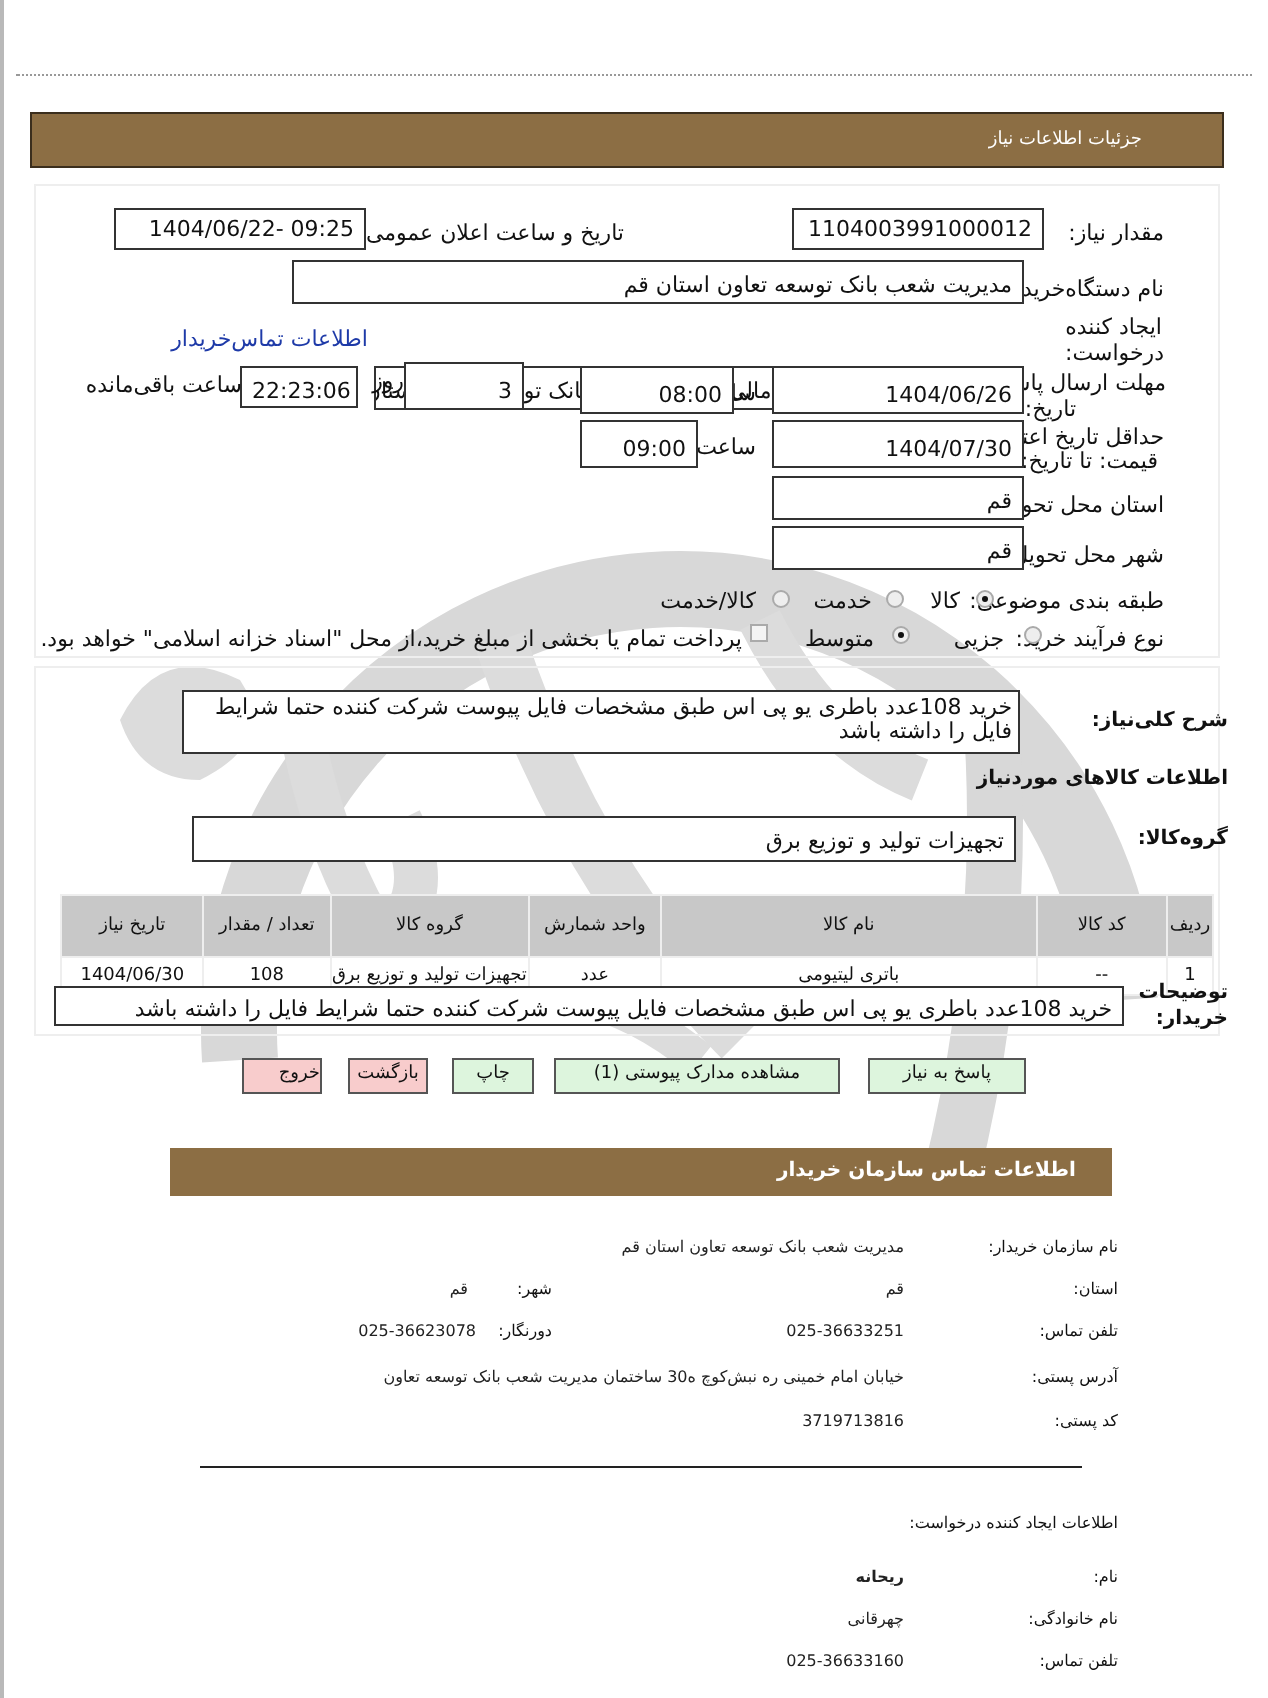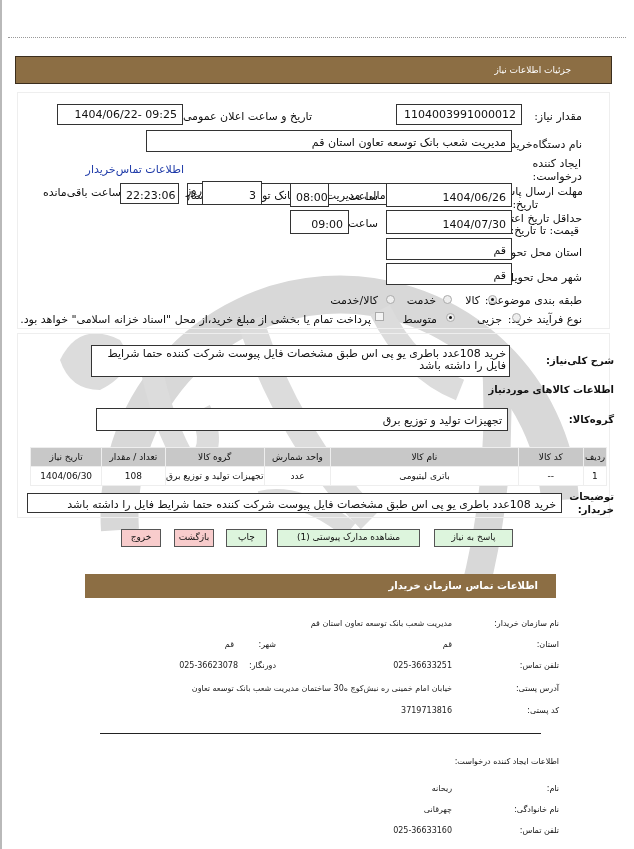--- a/index.html
+++ b/index.html
@@ -20,21 +20,21 @@
   .box { position: absolute; background: #fff; border: 1px solid #333; direction: rtl; font-size: 11px; padding: 3px 5px; white-space: nowrap; overflow: hidden; }
   .box.ltr { direction: ltr; text-align: right; }
   .link { color: #1e3aa8; }
   .bold { font-weight: bold; font-size: 10px; }
 
   .radio { position: absolute; width: 9px; height: 9px; border-radius: 50%; border: 1px solid #aaa; background: #eee; }
   .radio.on::after { content: ""; position: absolute; left: 2px; top: 2px; width: 3px; height: 3px; border-radius: 50%; background: #111; }
   .check { position: absolute; width: 9px; height: 9px; border: 1px solid #aaa; background: #f4f4f4; }
 
   table.items { position: absolute; left: 30px; top: 447px; width: 577px; border-collapse: separate; border-spacing: 1px; background: #eee; direction: rtl; font-size: 9px; }
-  table.items th { background: #c8c8c8; font-weight: normal; height: 18px; text-align: center; color: #111; }
+  table.items th { background: #c8c8c8; font-weight: normal; height: 30px; text-align: center; color: #111; }
   table.items td { background: #fff; height: 18px; text-align: center; }
 
   .btn { position: absolute; height: 18px; border: 1px solid #555; font-size: 9px; text-align: center; line-height: 14px; direction: rtl; }
   .btn.green { background: #ddf5dd; }
   .btn.pink { background: #f8cccc; }
 
   .sec-header { position: absolute; left: 85px; top: 574px; width: 471px; height: 24px; background: #8c6e44; }
   .sec-header span { position: absolute; right: 18px; top: 6px; color: #fff; font-weight: bold; font-size: 10px; }
 
   .sep { position: absolute; left: 100px; top: 733px; width: 441px; border-top: 1px solid #222; }
@@ -74,21 +74,21 @@
 
 <div class="lbl" style="right:53px; top:157px;">ایجاد کننده</div>
 <div class="lbl" style="right:52px; top:170px;">درخواست:</div>
 <div class="box" style="left:187px; top:157px; width:325px; height:22px; padding-top:5px;margin-top:26px;">ریحانه چهرقانی کارشناس مالی مدیریت شعب بانک توسعه تعاون استان قم</div>
 <div class="lbl link" style="right:450px; top:163px;">اطلاعات تماس‌خریدار</div>
 
 <div class="lbl" style="right:51px; top:185px;">مهلت ارسال پاسخ: تا</div>
 <div class="lbl" style="right:96px; top:198px;">تاریخ:</div>
 <div class="box ltr" style="left:386px; top:183px; width:126px; height:24px; padding-top:7px;">1404/06/26</div>
 <div class="lbl" style="right:256px; top:190px;">ساعت</div>
-<div class="box ltr" style="left:290px; top:183px; width:39px; height:24px; padding-top:7px;">08:00</div>
+<div class="box ltr" style="left:290px; top:183px; width:77px; height:24px; padding-top:7px;">08:00</div>
 <div class="box ltr" style="left:202px; top:181px; width:60px; height:24px; padding-top:7px;">3</div>
 <div class="lbl" style="right:432px; top:184px;">روز</div>
 <div class="box ltr" style="left:120px; top:183px; width:59px; height:21px; padding-top:5px;">22:23:06</div>
 <div class="lbl" style="right:513px; top:186px;">ساعت باقی‌مانده</div>
 
 <div class="lbl" style="right:52px; top:212px;">حداقل تاریخ اعتبار</div>
 <div class="lbl" style="right:55px; top:224px;">قیمت: تا تاریخ:</div>
 <div class="box ltr" style="left:386px; top:210px; width:126px; height:24px; padding-top:7px;">1404/07/30</div>
 <div class="lbl" style="right:256px; top:217px;">ساعت</div>
 <div class="box ltr" style="left:290px; top:210px; width:59px; height:24px; padding-top:7px;">09:00</div>
@@ -148,21 +148,21 @@
 </table>
 
 <div class="lbl bold" style="right:20px; top:491px;">توضیحات</div>
 <div class="lbl bold" style="right:20px; top:504px;">خریدار:</div>
 <div class="box" style="left:27px; top:493px; width:535px; height:20px; padding-top:4px;">خرید 108عدد باطری یو پی اس  طبق  مشخصات فایل پیوست شرکت کننده حتما شرایط فایل را داشته باشد</div>
 
 <div class="btn green" style="left:434px; top:529px; width:79px;">پاسخ به نیاز</div>
 <div class="btn green" style="left:277px; top:529px; width:143px;">مشاهده مدارک پیوستی (1)</div>
 <div class="btn green" style="left:226px; top:529px; width:41px;">چاپ</div>
 <div class="btn pink" style="left:174px; top:529px; width:40px;">بازگشت</div>
-<div class="btn pink" style="left:121px; top:529px; width:40px;">خروج</div>
+<div class="btn pink" style="left:121px; top:529px; width:40px;text-align:right;">خروج</div>
 
 <div class="sec-header">
   <span>اطلاعات تماس سازمان خریدار</span>
 </div>
 
 <div class="c-lbl" style="right:75px; top:619px;">نام سازمان خریدار:</div>
 <div class="c-val" style="right:182px; top:619px;">مدیریت شعب بانک توسعه تعاون استان قم</div>
 
 <div class="c-lbl" style="right:75px; top:640px;">استان:</div>
 <div class="c-val" style="right:182px; top:640px;">قم</div>
@@ -178,19 +178,19 @@
 <div class="c-val" style="right:182px; top:684px;">خیابان امام خمینی ره نبش‌کوچ ه30 ساختمان مدیریت  شعب بانک  توسعه تعاون</div>
 
 <div class="c-lbl" style="right:75px; top:706px;">کد پستی:</div>
 <div class="c-val" style="right:182px; top:706px;">3719713816</div>
 
 <div class="sep"></div>
 
 <div class="c-lbl" style="right:75px; top:757px;">اطلاعات ایجاد کننده درخواست:</div>
 
 <div class="c-lbl" style="right:75px; top:784px;">نام:</div>
-<div class="c-val" style="right:182px; top:784px;">ریحانه</div>
+<div class="c-val" style="right:182px; top:784px;font-weight:bold;">ریحانه</div>
 
 <div class="c-lbl" style="right:75px; top:805px;">نام خانوادگی:</div>
 <div class="c-val" style="right:182px; top:805px;">چهرقانی</div>
 
 <div class="c-lbl" style="right:75px; top:826px;">تلفن تماس:</div>
 <div class="c-val" style="right:182px; top:826px;">025-36633160</div>
 
 </body></html>

